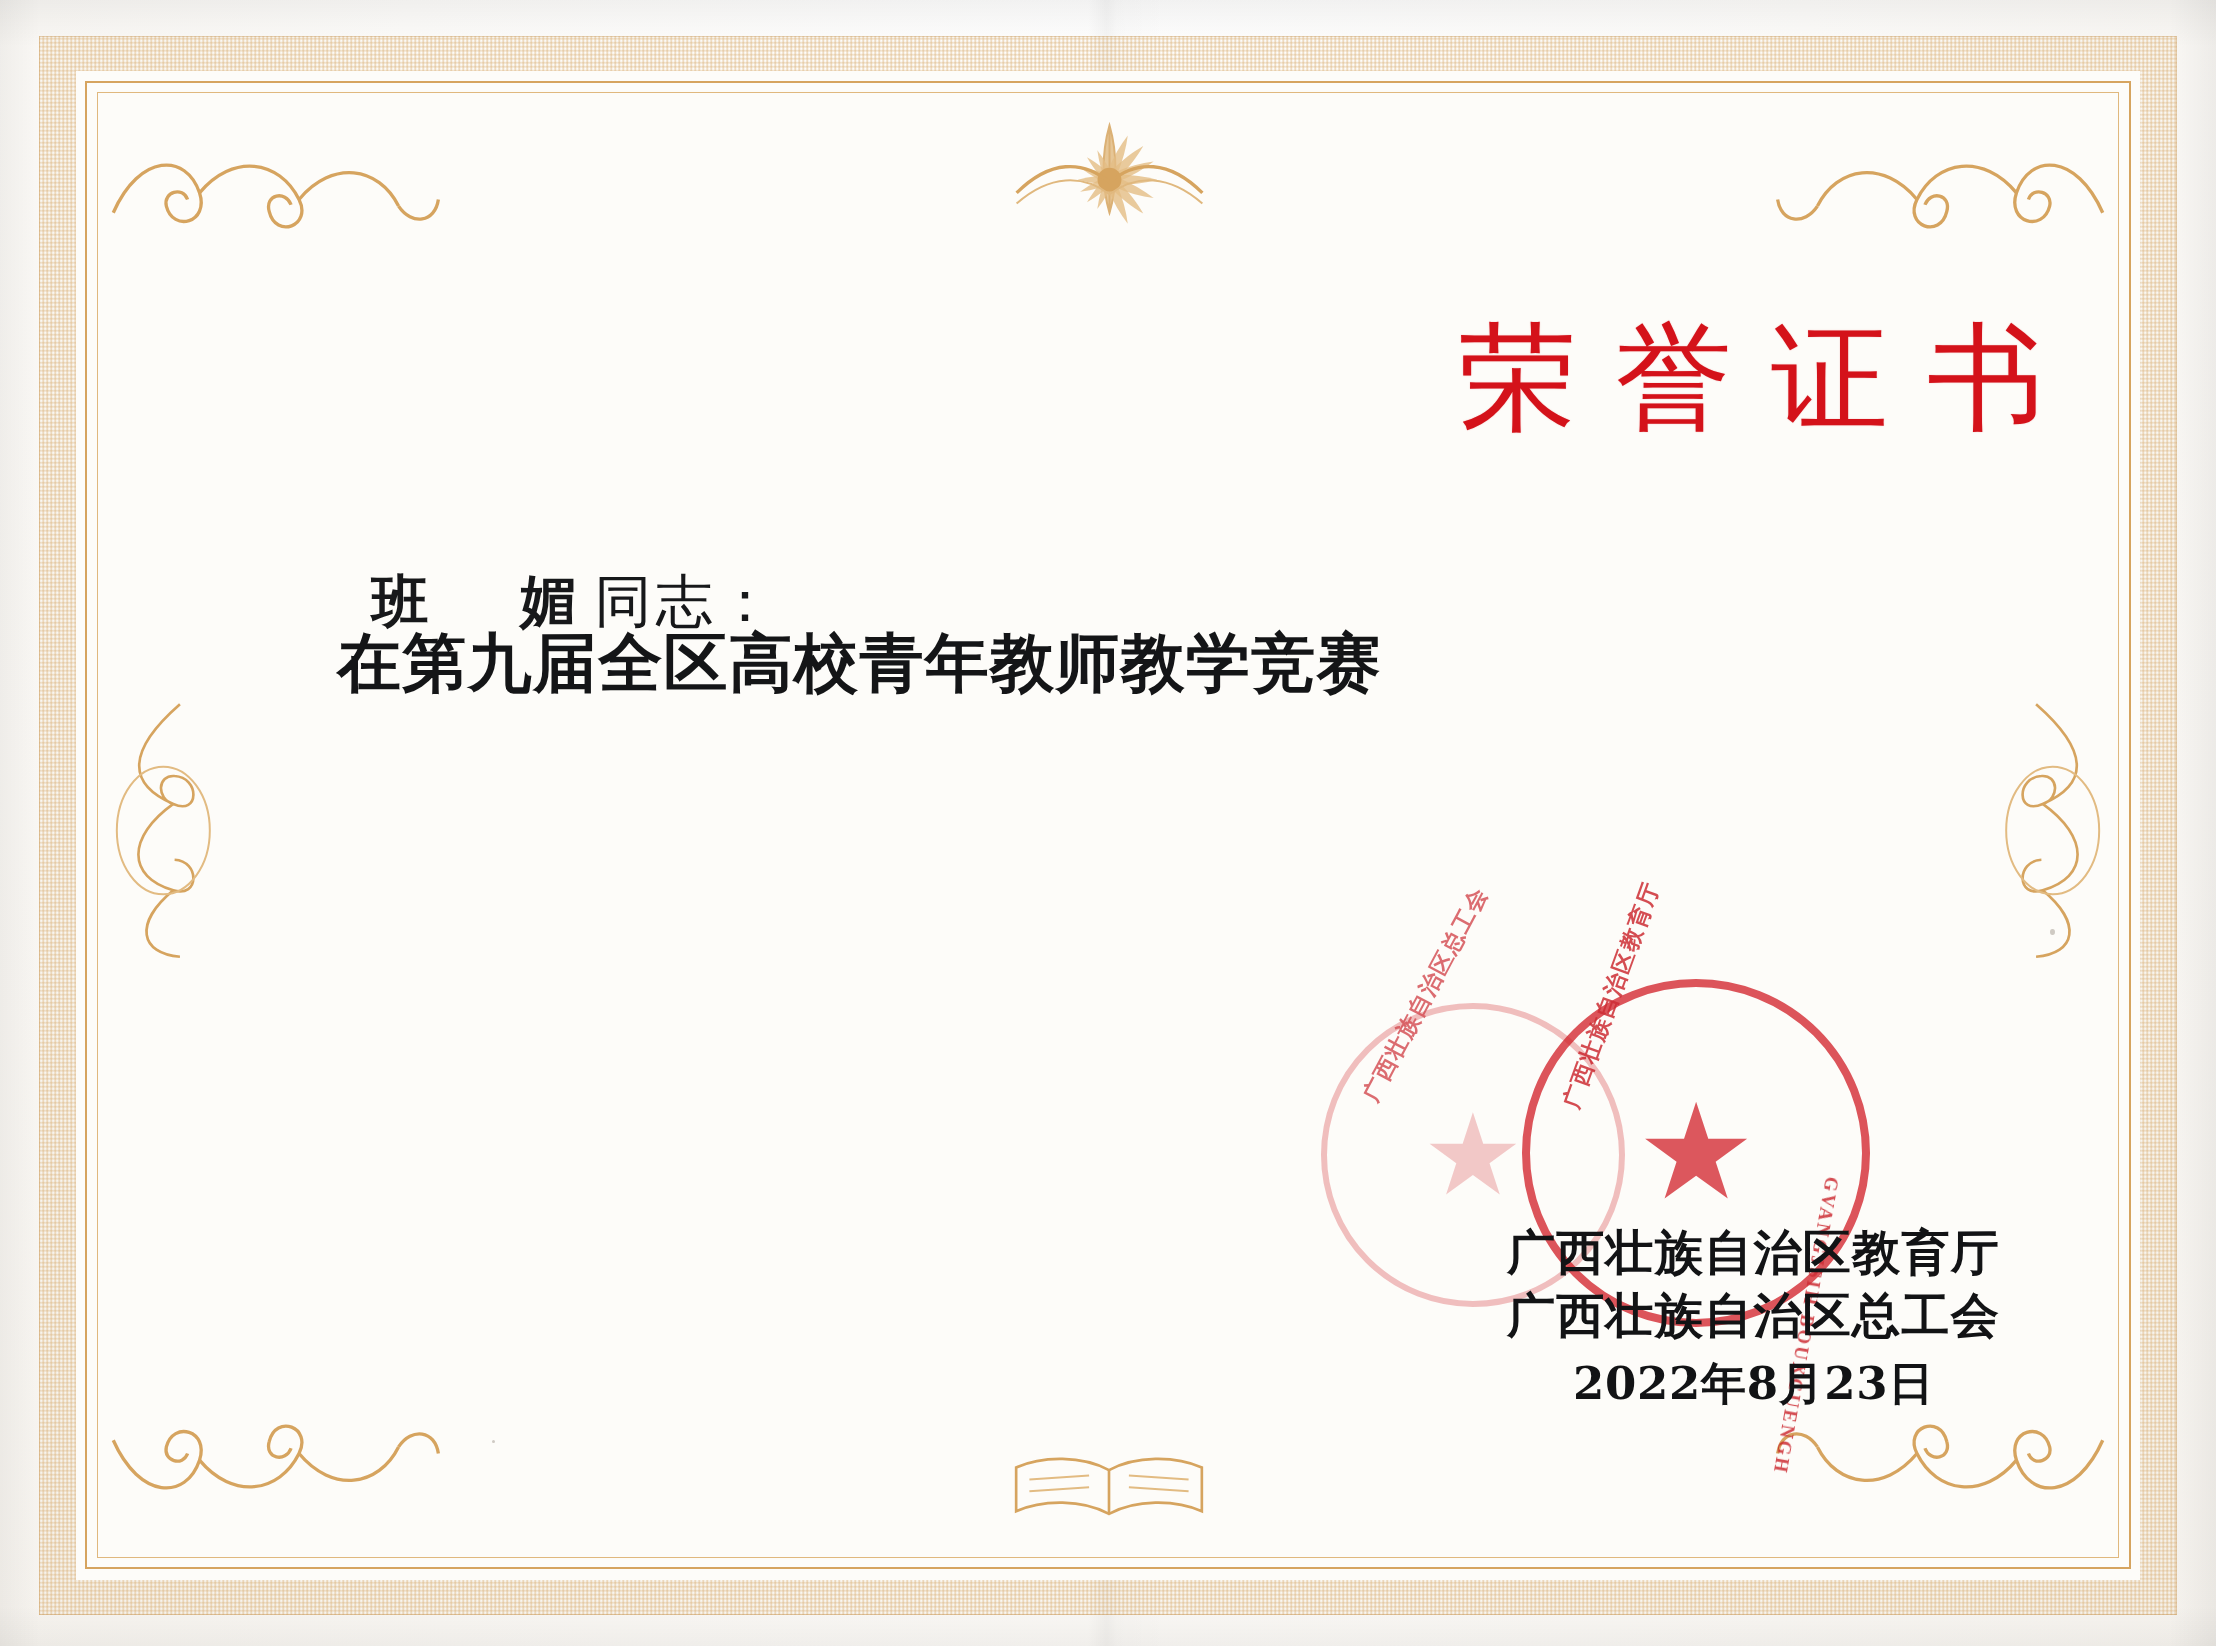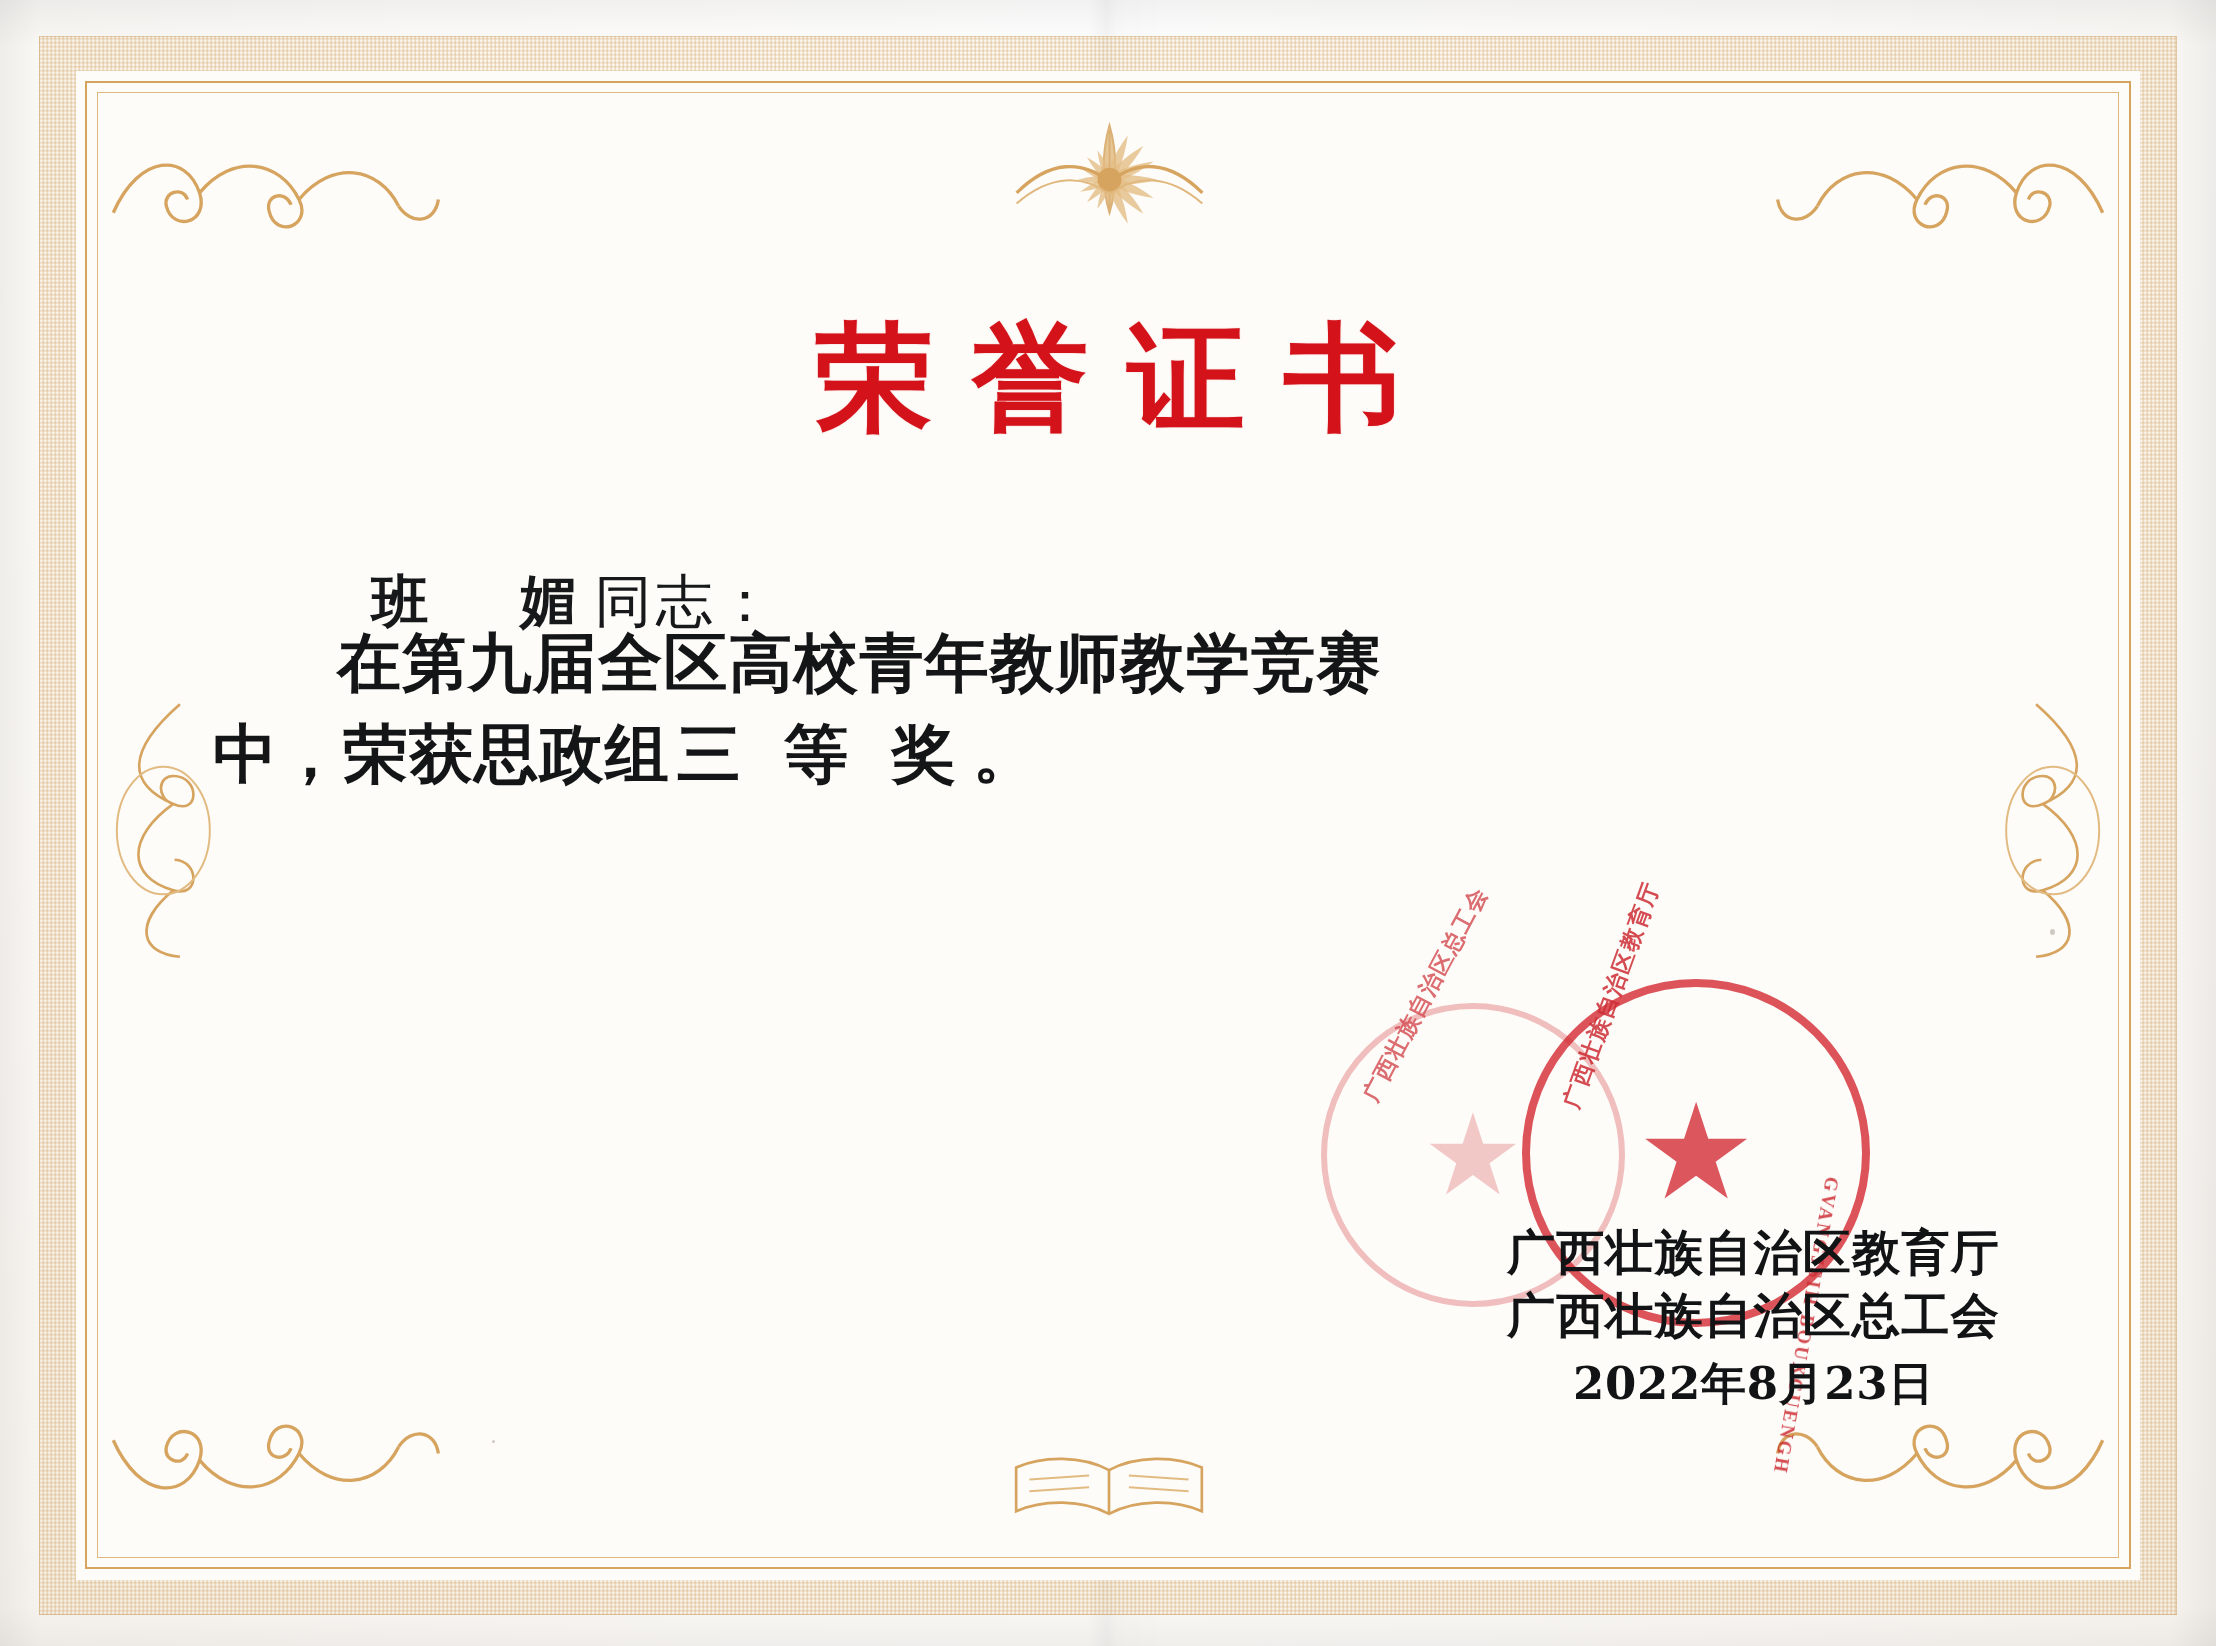--- a/index.html
+++ b/index.html
@@ -109,24 +109,24 @@
     top: 126px;
     right: 133px;
     bottom: 120px;
   }
 
   .cert-title {
     position: absolute;
     left: 0;
     right: 0;
     top: 193px;
-    text-align: center;
+    text-align: right;
     color: #d4121a;
     font-family: "DejaVu Serif", "Liberation Serif", serif;
-    font-weight: 700;
+    font-weight: 400;
     font-size: 117px;
     letter-spacing: 39px;
     text-indent: 39px;
     line-height: 1;
     text-shadow: 0 0 1.3px rgba(212,18,26,0.35);
   }
 
   .salutation {
     position: absolute;
     left: 150px;
@@ -364,21 +364,20 @@
 <div class="content">
 
   <div class="cert-title">荣誉证书</div>
 
   <div class="salutation">
     <span class="name">班　媚</span><span>同志：</span>
   </div>
 
   <div class="body-text">
     <div><span class="indent"></span><span>在第九届全区高校青年教师教学竞赛</span></div>
-    <div><span>中，荣获思政组</span><span class="award">三 等 奖</span><span>。</span></div>
   </div>
 
   <div class="seal seal-back">
     <div class="star">★</div>
     <div class="seal-text">
       <span style="transform: rotate(-62deg) translate(0,-133px);">广西壮族自治区总工会</span>
     </div>
   </div>
 
   <div class="seal seal-front">

